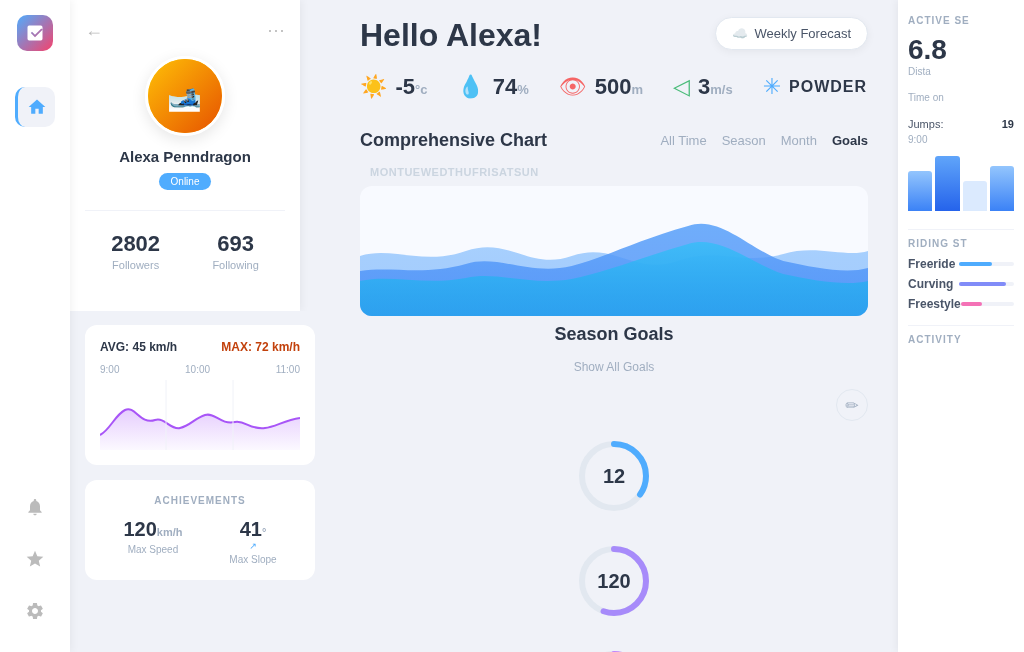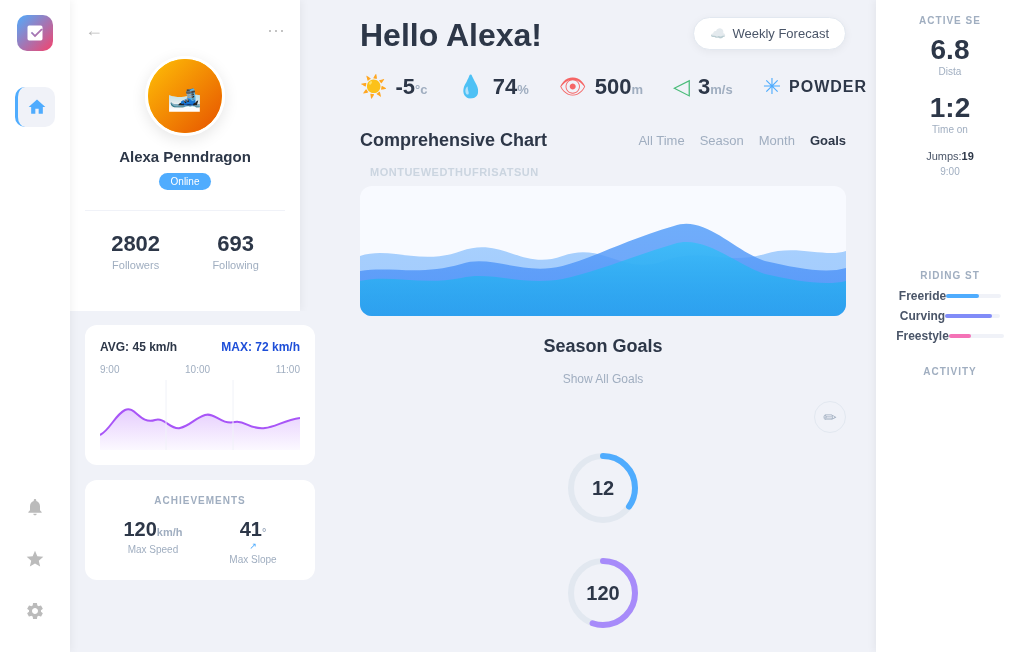--- a/index.html
+++ b/index.html
@@ -109,21 +109,21 @@
       margin-bottom: 15px;
     }
     .speed-header {
       display: flex;
       justify-content: space-between;
       margin-bottom: 10px;
     }
     .speed-avg { font-size: 12px; color: #718096; }
     .speed-avg span { font-weight: 700; color: #2d3748; }
     .speed-max { font-size: 12px; color: #718096; }
-    .speed-max span { font-weight: 700; color: #1d4ed8; }
+    .speed-max span { font-weight: 700; color: #c2410c; }
     .time-labels {
       display: flex;
       justify-content: space-between;
       font-size: 10px;
       color: #a0aec0;
       margin-bottom: 5px;
     }
     .speed-chart {
       height: 70px;
       position: relative;
@@ -193,21 +193,21 @@
     .weather-item {
       display: flex;
       align-items: center;
       gap: 8px;
     }
     .weather-icon { font-size: 22px; }
     .weather-value { font-size: 22px; font-weight: 700; color: #2d3748; }
     .weather-unit { font-size: 13px; color: #a0aec0; }
 
     
-    .chart-section { margin-bottom: 20px; }
+    .chart-section { margin-bottom: 8px; }
     .chart-header {
       display: flex;
       justify-content: space-between;
       align-items: center;
       margin-bottom: 15px;
     }
     .chart-title { font-size: 18px; font-weight: 700; color: #2d3748; }
     .chart-tabs { display: flex; gap: 15px; }
     .chart-tab { font-size: 13px; color: #a0aec0; cursor: pointer; }
     .chart-tab.active { font-size: 13px; font-weight: 700; color: #2d3748; }
@@ -262,28 +262,27 @@
       font-size: 20px;
       font-weight: 700;
       color: #2d3748;
       position: absolute;
       top: 50%; left: 50%;
       transform: translate(-50%, -50%);
     }
 
     
     .right-panel {
-      width: 148px;
+      width: 126px;
       background: #fff;
       padding: 15px 10px;
       box-shadow: -2px 0 8px rgba(0,0,0,0.05);
       display: flex;
       flex-direction: column;
       overflow: hidden;
-      align-items: center;
     }
     .right-section-title {
       font-size: 10px;
       font-weight: 700;
       color: #a0aec0;
       letter-spacing: 1px;
       margin-bottom: 8px;
       text-transform: uppercase;
     }
     .right-stat-value {
@@ -578,21 +577,20 @@
         </div>
       </div>
     </div>
   </div>
 </div>
 
 <div class="right-panel">
   <div class="right-section-title">ACTIVE SE</div>
   <div class="right-stat-value">6.8</div>
   <div class="right-stat-label">Dista</div>
-  <div class="right-stat-value">1:2</div>
   <div class="right-stat-label">Time on</div>
 
   <div style="display:flex; justify-content:space-between; align-items:center; margin-bottom:4px;">
     <span style="font-size:11px; color:#4a5568;">Jumps:</span>
     <span style="font-size:11px; font-weight:700; color:#2d3748;">19</span>
   </div>
   <div style="font-size:10px; color:#a0aec0; margin-bottom:6px;">9:00</div>
 
   <div class="mini-bar-chart">
     <div class="mini-bar" style="height:40px; background:linear-gradient(180deg,#93c5fd,#3b82f6);"></div>

